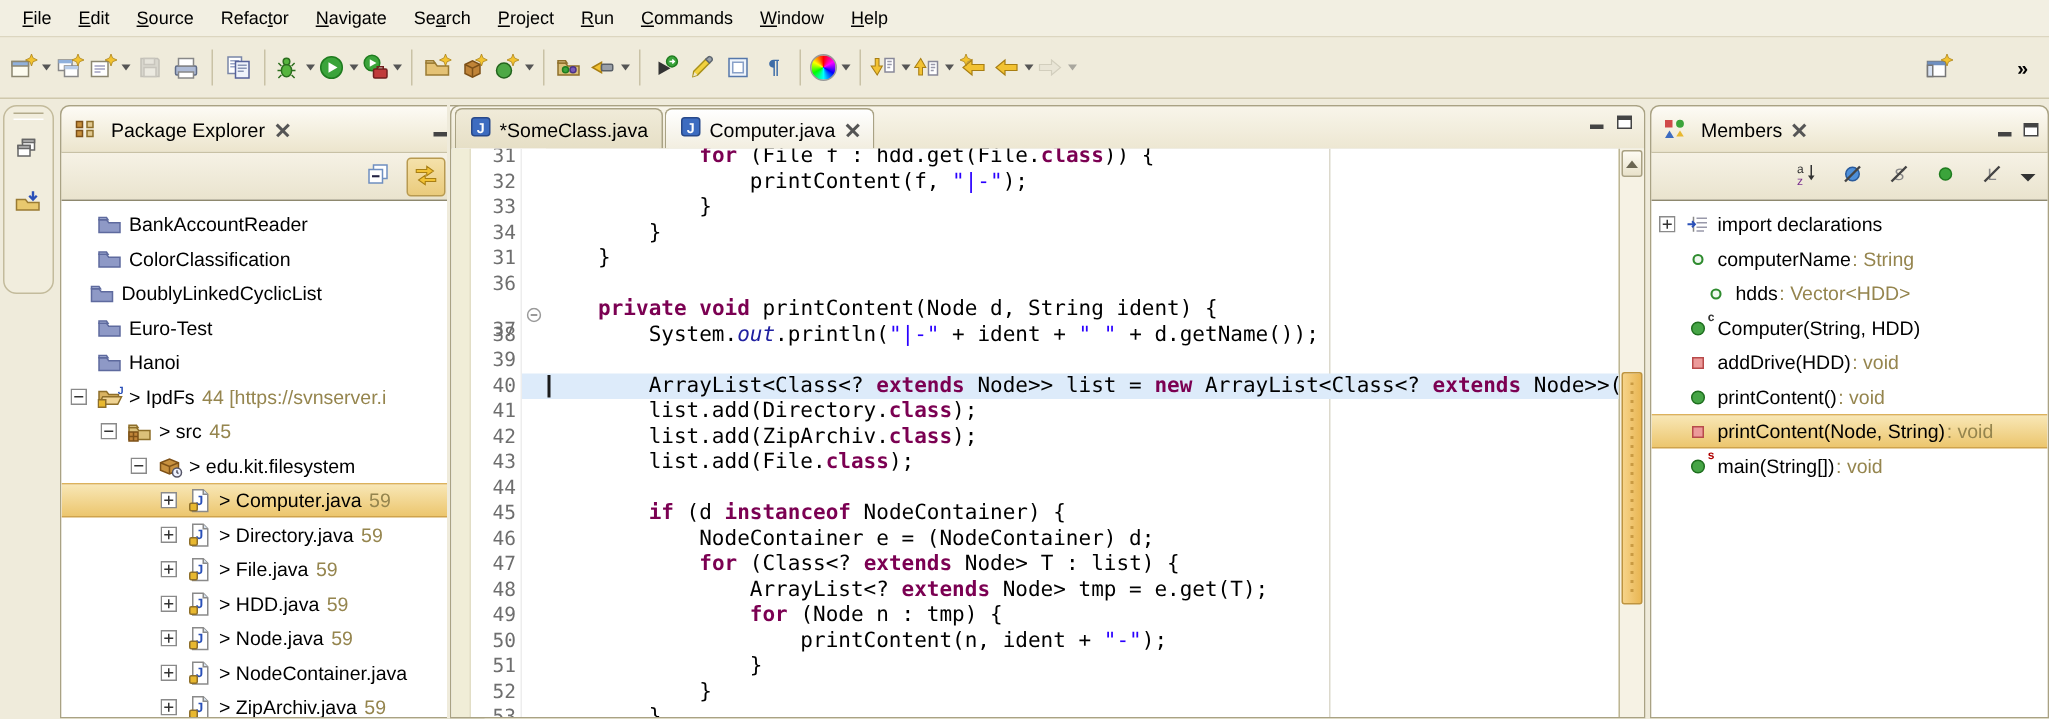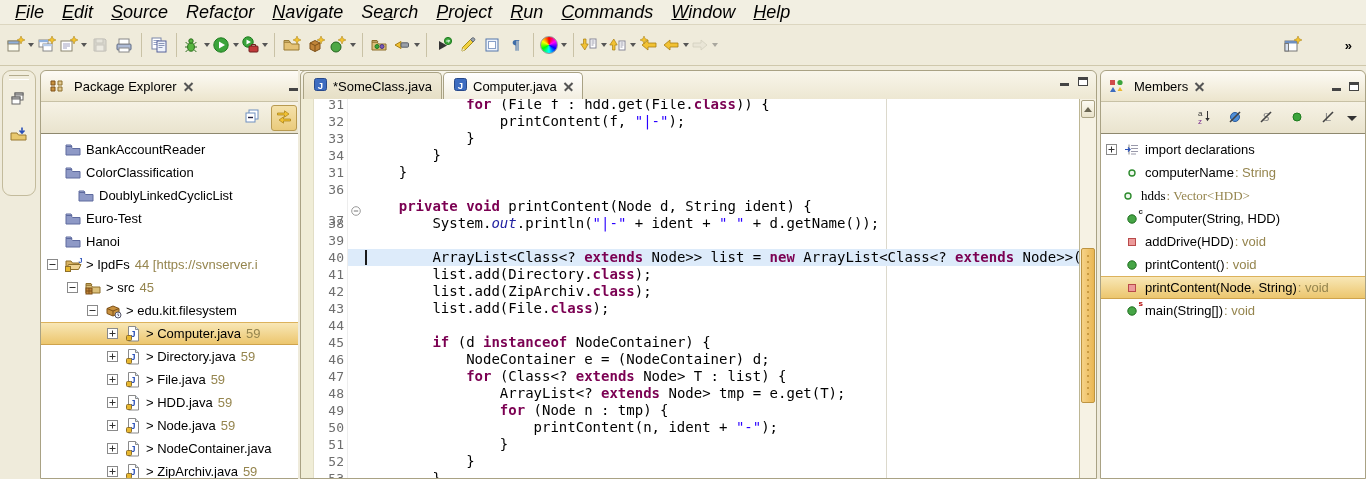--- a/index.html
+++ b/index.html
@@ -1,21 +1,21 @@
 <!DOCTYPE html>
 <html><head>
 <meta charset="utf-8">
 <style>
   html,body{margin:0;padding:0;}
   body{width:1366px;height:479px;overflow:hidden;position:relative;
        font-family:"Liberation Sans",sans-serif;background:#EFEBDB;color:#000;}
   
   .menubar{position:absolute;left:0;top:0;width:1366px;height:25px;display:flex;align-items:center;
            background:#F2EFE2;border-bottom:1px solid #DCD6C0;padding-left:6px;box-sizing:border-box;}
-  .menu-item{padding:2px 9px;font-size:18px;cursor:default;font-style:italic;}
+  .menu-item{padding:2px 9px;font-size:12px;cursor:default;}
   .menu-item u{text-decoration:underline;}
   
   .toolbar{position:absolute;left:0;top:25px;width:1366px;height:41px;display:flex;align-items:center;
            background:#EFEBDB;border-bottom:1px solid #CFC8AC;padding:0 6px;box-sizing:border-box;}
   .tgroup{display:flex;align-items:center;}
   .tsep{width:1px;height:24px;background:#C9C2A6;margin:0 5px;}
   .tbtn{display:flex;align-items:center;justify-content:center;min-width:22px;height:26px;padding:0 1px;}
   .tbtn.disabled{opacity:.45;}
   .tbtn svg{display:block;}
   .dd{width:0;height:0;border-left:3.5px solid transparent;border-right:3.5px solid transparent;
@@ -445,21 +445,21 @@
       <div class="trow" style="top: 27px; padding-left: 5px;">
         <div class="exp-spacer"></div>
         <div class="ticon">
           <svg width="16" height="17" viewBox="0 0 16 17">
             <path d="M1 5.5h5l1.5 2H15v6.5H1z" fill="#8E99C6" stroke="#5E6A9E"></path>
             <path d="M1 5.5V4h5l1 1.5z" fill="#AAB4D8" stroke="#5E6A9E"></path>
           </svg>
         </div>
         <div style="white-space: pre;">ColorClassification</div>
       </div>
-      <div class="trow" style="top: 50px; padding-left: 18px;">
+      <div class="trow" style="top: 50px; padding-left: 0;">
         <div class="exp-spacer"></div>
         <div class="ticon">
           <svg width="16" height="17" viewBox="0 0 16 17">
             <path d="M1 5.5h5l1.5 2H15v6.5H1z" fill="#8E99C6" stroke="#5E6A9E"></path>
             <path d="M1 5.5V4h5l1 1.5z" fill="#AAB4D8" stroke="#5E6A9E"></path>
           </svg>
         </div>
         <div style="white-space: pre;">DoublyLinkedCyclicList</div>
       </div>
       <div class="trow" style="top: 73px; padding-left: 5px;">
@@ -827,21 +827,21 @@
         </div>
         <div class="ticon">
           <svg width="16" height="17" viewBox="0 0 16 17">
             <path d="M5 3.5v10" stroke="#888"></path>
             <path d="M7 4.5h7M7 7.5h7M7 10.5h7M7 13h5" stroke="#99A"></path>
             <path d="M1 8.5h5M4 6.5l2 2-2 2" stroke="#2A50B8" fill="none" stroke-width="1.2"></path>
           </svg>
         </div>
         <div>import declarations</div>
       </div>
-      <div class="trow" style="top: 50px; padding-left: 0; font-family: Liberation Serif, serif;">
+      <div class="trow" style="top: 50px; padding-left: 16px;">
         <div class="exp-spacer"></div>
         <div class="ticon">
           <svg width="16" height="17" viewBox="0 0 16 17">
             <circle cx="8" cy="9" r="3" fill="#EFF8EF" stroke="#2E8B2E" stroke-width="1.4"></circle>
           </svg>
         </div>
         <div>hdds</div>
         <div class="suffix" style="margin-left: 1px;"> : Vector&lt;HDD&gt;</div>
       </div>
       <div class="trow" style="top: 73px; padding-left: 4px;">

